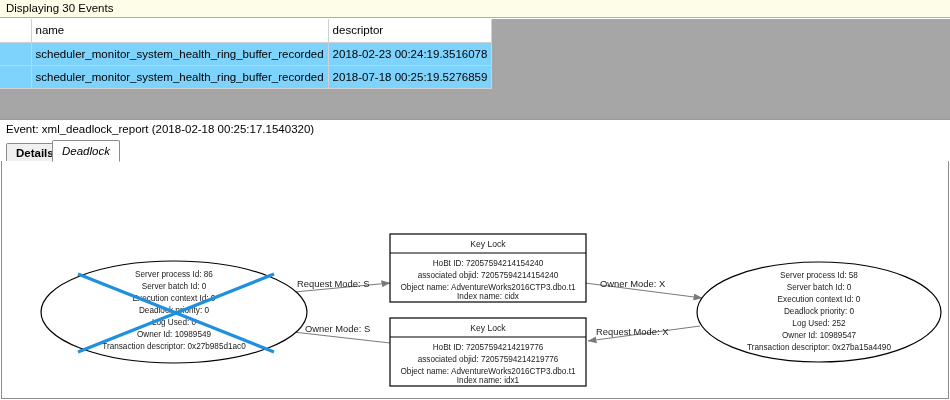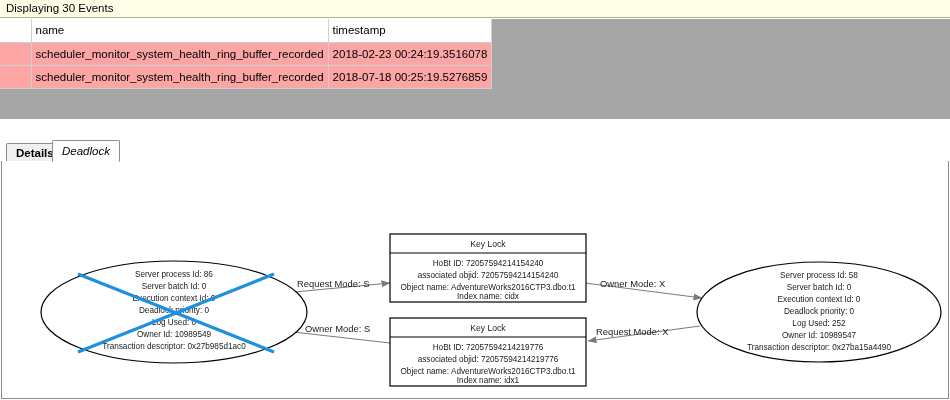--- a/index.html
+++ b/index.html
@@ -57,21 +57,21 @@
     border-top: none;
     padding: 0 4px;
     font-size: 11.5px;
     font-weight: normal;
     text-align: left;
     height: 23px;
     vertical-align: middle;
     white-space: nowrap;
     overflow: hidden;
     box-sizing: border-box;
-    background: #fca5a5;
+    background: #7dd3fc;
   }
   .col-sel  { width: 31px; padding: 0 !important; text-align: center; }
   .col-name { width: 282px; }
   .col-ts   { width: 155px; }
 
   .grid-table thead td { background: #ffffff; color:#000; }
   .grid-table tbody tr.selected td {
     background: #3399ff;
     color: #ffffff;
     border-color: #3399ff;
@@ -176,38 +176,41 @@
   <div class="status-strip">
     <span class="status-text">Displaying 30 Events</span>
   </div>
 
   <div class="grid">
     <table class="grid-table">
       <thead>
         <tr>
           <td class="col-sel"></td>
           <td class="col-name">name</td>
-          <td class="col-ts">timestamp</td>
+          <td class="col-ts">descriptor</td>
         </tr>
       </thead>
       <tbody>
         <tr>
           <td class="col-sel"></td>
           <td class="col-name">scheduler_monitor_system_health_ring_buffer_recorded</td>
           <td class="col-ts">2018-02-23 00:24:19.3516078</td>
         </tr>
         <tr>
           <td class="col-sel"></td>
           <td class="col-name">scheduler_monitor_system_health_ring_buffer_recorded</td>
           <td class="col-ts">2018-07-18 00:25:19.5276859</td>
         </tr>
       </tbody>
     </table>
   </div>
 
+  <div class="event-bar">
+    <span class="event-title">Event: xml_deadlock_report (2018-02-18 00:25:17.1540320)</span>
+  </div>
 
   <div class="tabstrip">
     <div class="tab tab-details">Details</div>
     <div class="tab tab-deadlock active">Deadlock</div>
   </div>
 
   <div class="tab-page">
     <svg class="deadlock-svg" width="948" height="236" viewBox="0 0 948 236">
 
       <defs>

